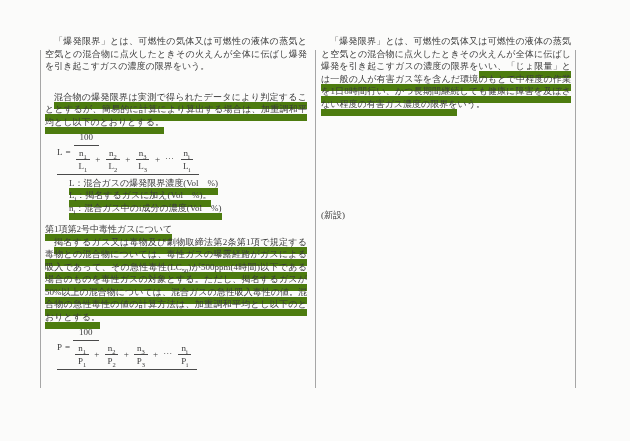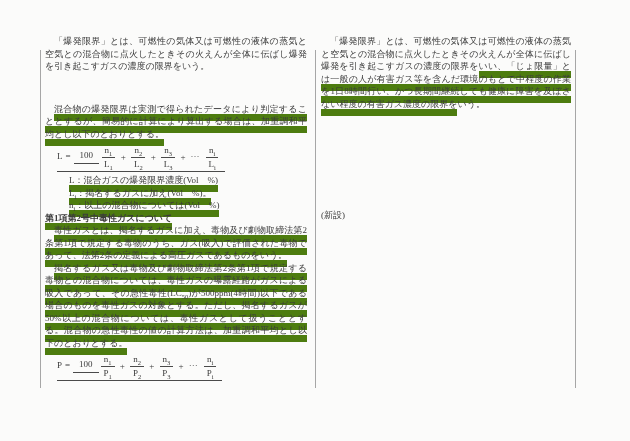--- a/index.html
+++ b/index.html
@@ -12,28 +12,28 @@
   .rule{position:absolute;top:50px;height:338px;width:1px;background:#a6a6a6;}
   #rule-left{left:40px;}
   #rule-mid{left:315px;}
   #rule-right{left:575px;}
   .col{position:absolute;top:35px;text-align:justify;}
   #col-new{left:45px;width:262px;}
   #col-old{left:321px;width:250px;}
   p{margin:0;text-indent:1em;}
   .u{border-bottom:7px solid #4d7c0f;}
   .noindent{text-indent:0;}
-  .gap-large{margin-top:30px;}
-  .gap-med{font-weight:bold;}
+  .gap-large{margin-top:18px;}
+  .gap-med{margin-top:9px;}
   .gap-newset{margin-top:99px;}
   sub{font-size:6.5px;line-height:0;}
   
   .formula-wrap{display:inline-block;border-bottom:1px solid #4a4a4a;margin:3px 0 2px 12px;padding:0 4px 1px 0;}
   .formula-row{display:flex;align-items:center;gap:3px;}
-  .bfrac{display:inline-flex;flex-direction:row;align-items:center;}
+  .bfrac{display:inline-flex;flex-direction:column;align-items:flex-start;}
   .bnum{display:block;text-align:center;border-bottom:1px solid #4a4a4a;padding:0 6px 1px 6px;}
   .bden{display:flex;align-items:center;gap:5px;padding:1px 2px 0 2px;}
   .sfrac{display:inline-flex;flex-direction:column;align-items:center;}
   .sfrac .ft{border-bottom:1px solid #4a4a4a;padding:0 3px;}
   .sfrac .fb{padding:0 3px;}
   .dots{position:relative;top:-3px;letter-spacing:1px;}
   .defs{margin-left:24px;}
   .defline{display:block;}
   .defline .u{display:inline;}
 </style>
@@ -78,28 +78,27 @@
             <span class="fb"><span>L</span><sub>i</sub></span>
           </span>
         </span>
       </span>
     </div>
   </div>
 
   <div class="defs">
     <span class="defline"><span class="u"><span>L</span><sub></sub><span>：混合ガスの爆発限界濃度(Vol　%)</span></span></span>
     <span class="defline"><span class="u"><span>L</span><sub>i</sub><span>：掲名するガスに加え(Vol　%)。</span></span></span>
-    <span class="defline"><span class="u"><span>n</span><sub>i</sub><span>：以上の混合物については(Vol　%)</span></span></span>
+    <span class="defline"><span class="u"><span>n</span><sub>i</sub><span>：混合ガス中のi成分の濃度(Vol　%)</span></span></span>
   </div>
 
   <p class="gap-med noindent"><span class="u">第1項第2号中毒性ガスについて</span></p>
 
-  <p><span class="u">毒性ガスとは、掲名するガスに加え、毒物及び劇物取締法第2条第1項で規定する毒物のうち、ガス(吸入)で評価された毒物であって、法第2条の定義による高圧ガスであるものをいう。</span></p>
 
-  <p><span class="u"><span>掲名するガス又は毒物及び劇物取締法第2条第1項で規定する毒物との混合物については、毒性ガスの曝露経路がガスによる吸入であって、その急性毒性(LC</span><sub>50</sub><span>)が500ppm(4時間)以下である場合のものを毒性ガスの対象とする。ただし、掲名するガスが50%以上の混合物については、毒性ガスとして扱うこととする。混合物の急性毒性の値の計算方法は、加重調和平均とし以下のとおりとする。</span></span></p>
+  <p><span class="u"><span>掲名するガス又は毒物及び劇物取締法第2条第1項で規定する毒物との混合物については、毒性ガスの曝露経路がガスによる吸入であって、その急性毒性(LC</span><sub>50</sub><span>)が500ppm(4時間)以下である場合のものを毒性ガスの対象とする。ただし、掲名するガスが50%以上の混合物については、混合ガスの急性吸入毒性の値。混合物の急性毒性の値の計算方法は、加重調和平均とし以下のとおりとする。</span></span></p>
 
   <div class="formula-wrap">
     <div class="formula-row">
       <span>P</span>
         <span>=</span>
       <span class="bfrac">
         <span class="bnum">100</span>
         <span class="bden">
           <span class="sfrac">
             <span class="ft"><span>n</span><sub>1</sub></span>

